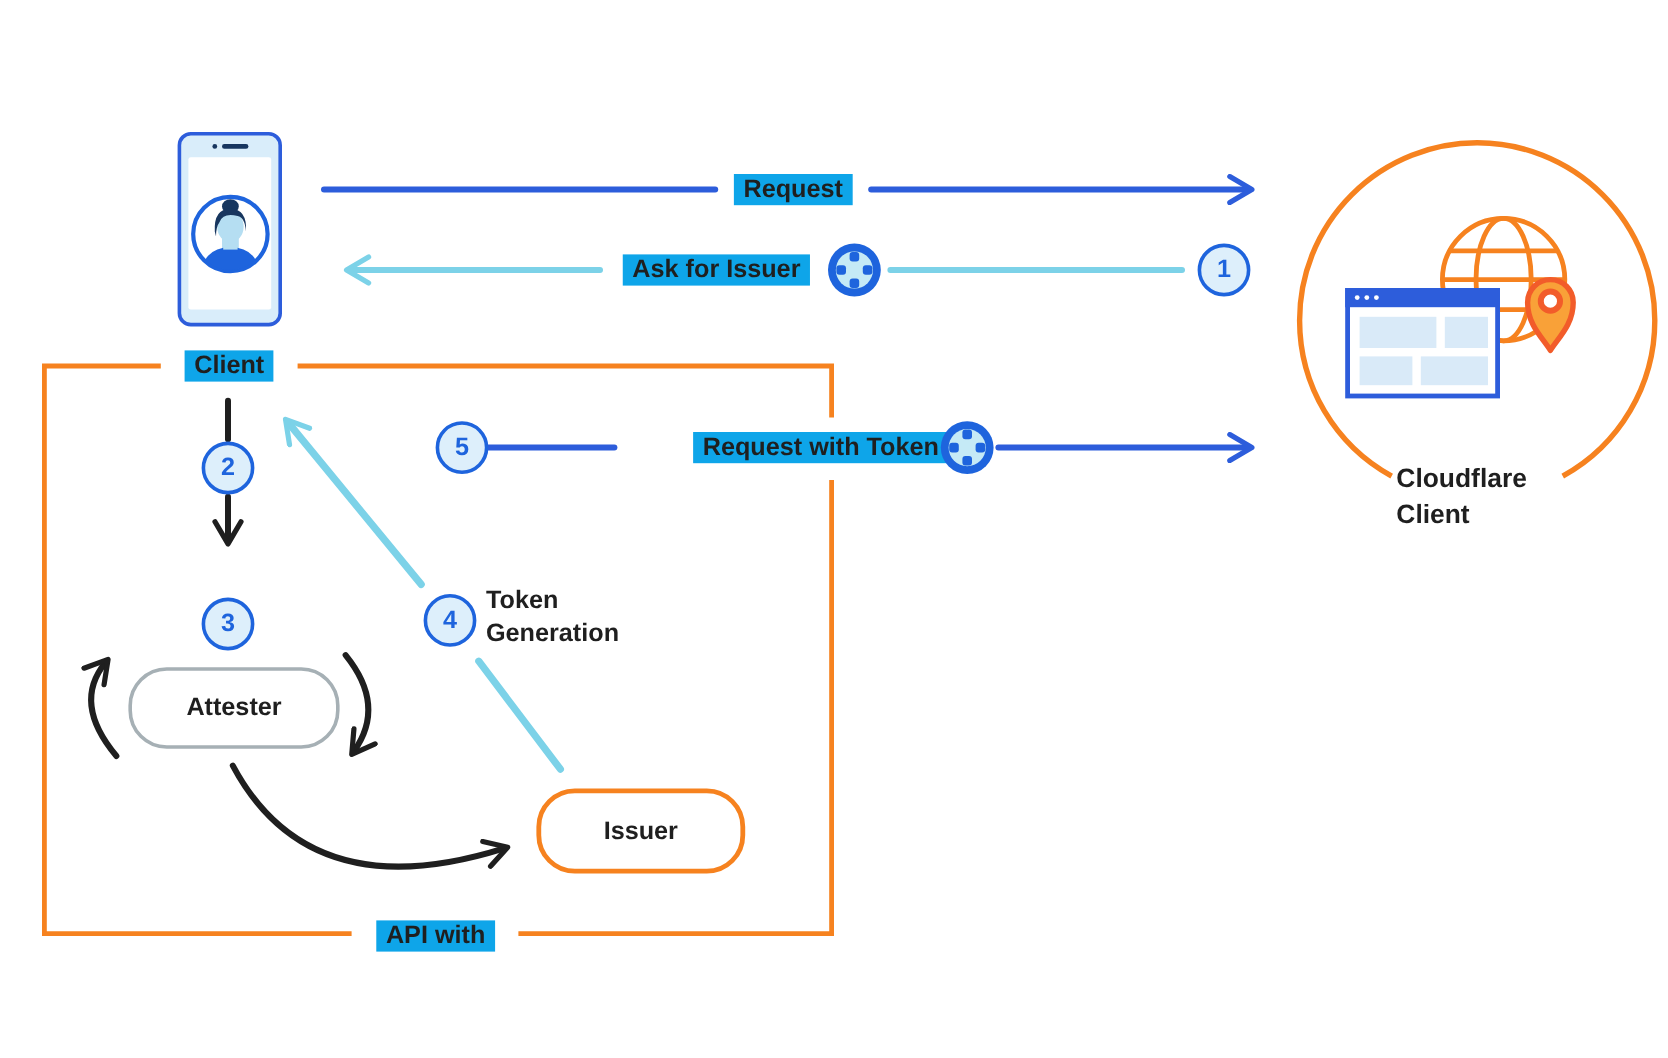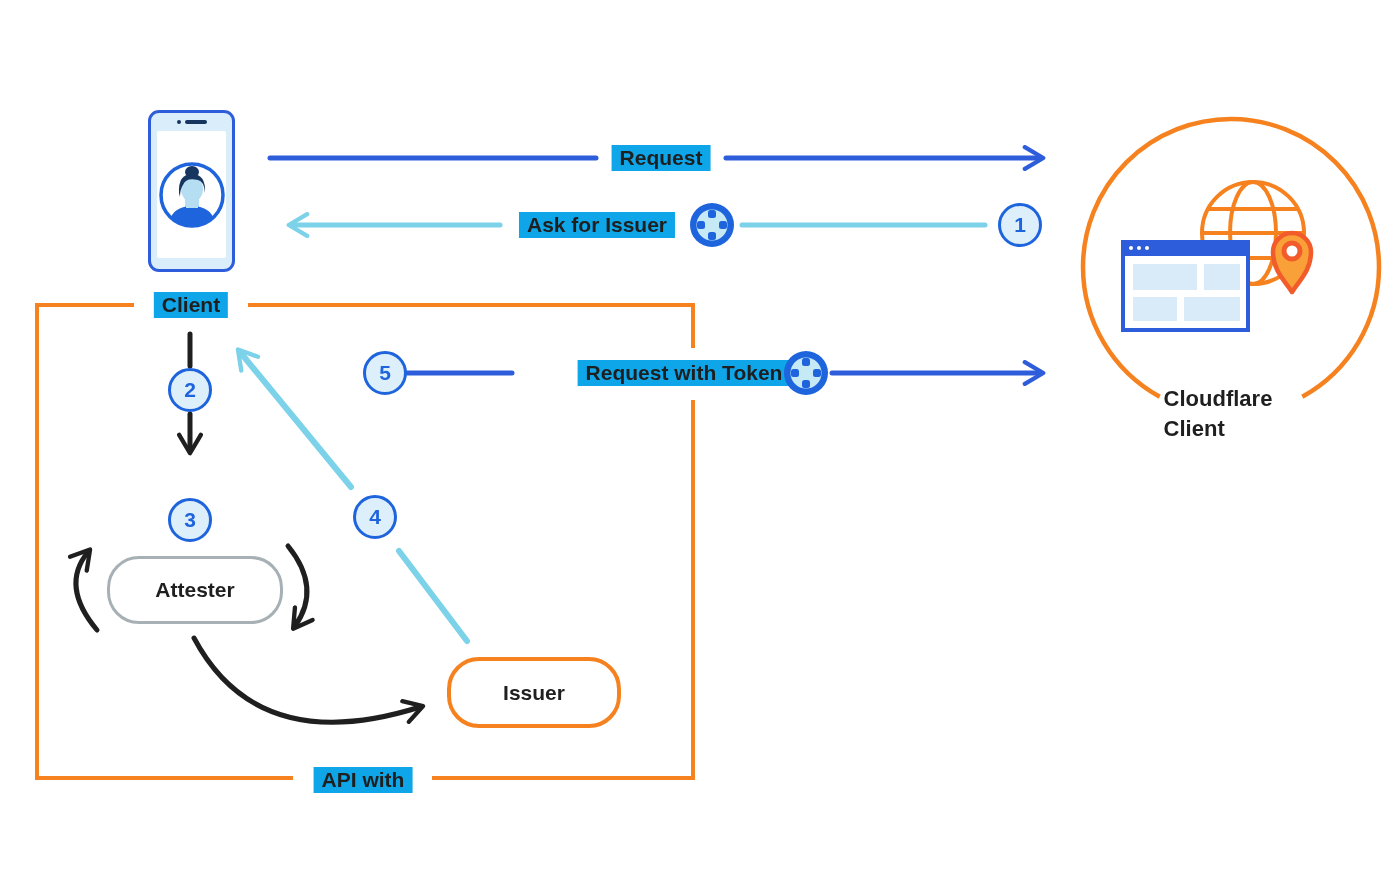--- a/index.html
+++ b/index.html
@@ -183,20 +183,24 @@
   </div>
 
   <div class="lbl center gapbg" style="left:191px;top:292px;z-index:3">Client</div>
 
   <div class="lbl center gapbg" style="left:661px;top:145px">Request</div>
 
   <div class="lbl center gapbg" style="left:597px;top:212px">Ask for Issuer</div>
 
   <div class="lbl center gapbg" style="left:684px;top:360px;z-index:3">Request with Token</div>
 
+  <div class="tokgen">
+    <div>Token</div>
+    <div>Generation</div>
+  </div>
 
   <div class="lbl center gapbg" style="left:363px;top:767px;z-index:3">API with</div>
 
   <div class="origin-label">
     <div>Cloudflare</div>
     <div>Client</div>
   </div>
 
 </div>
 

